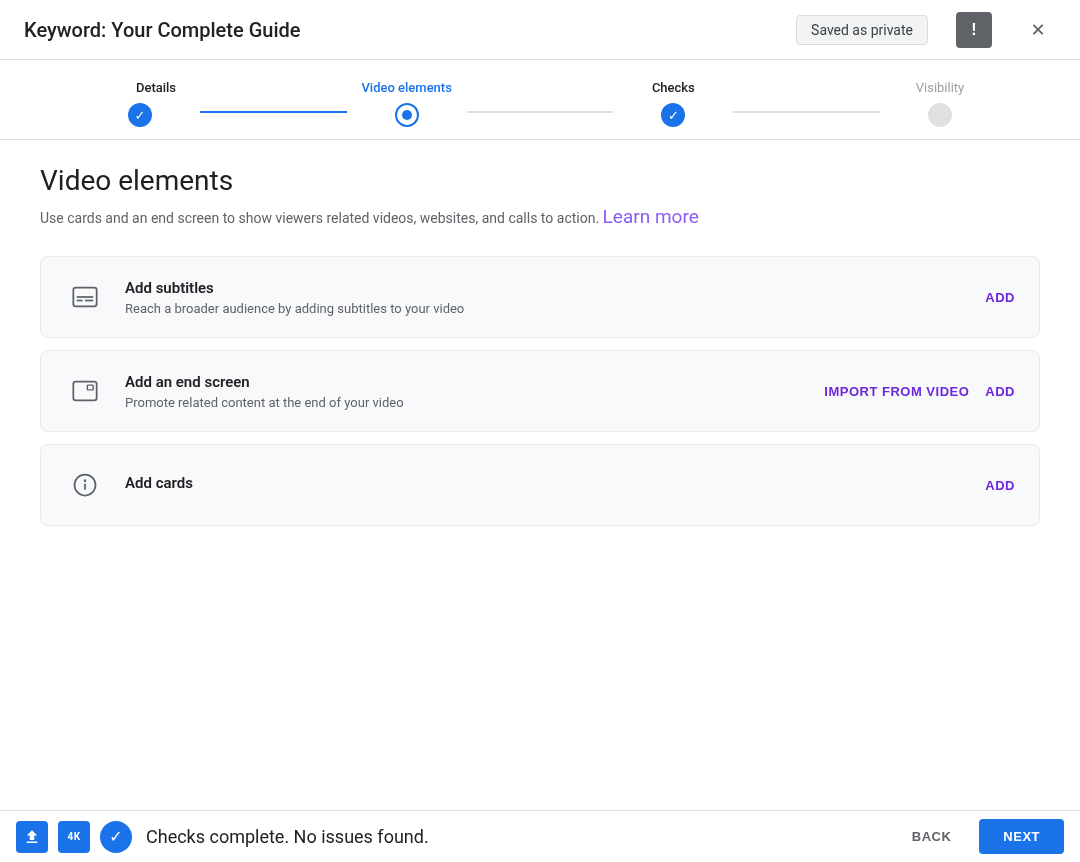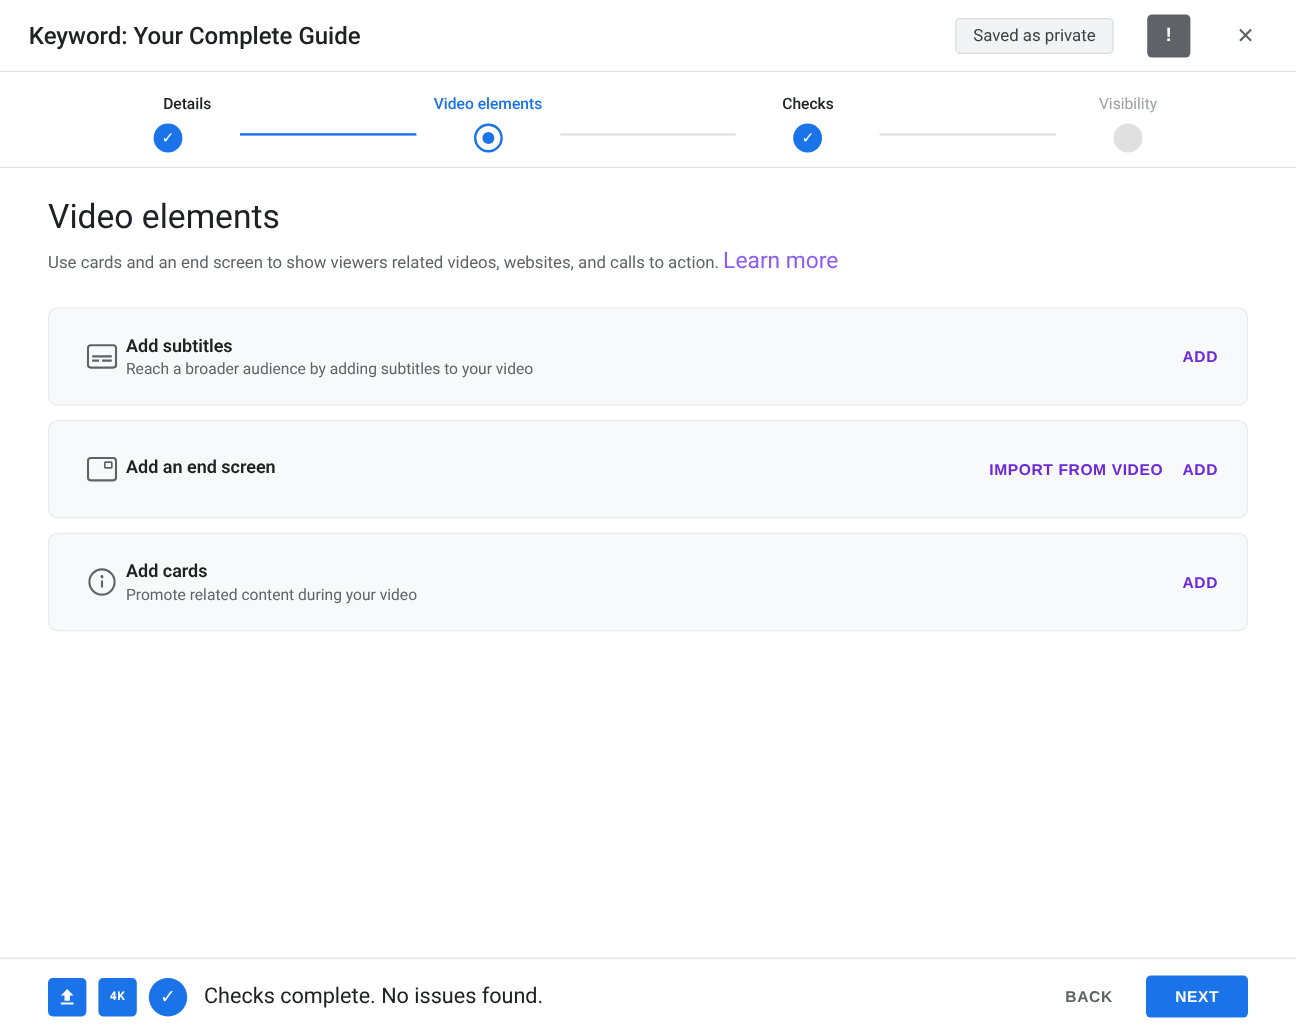--- a/index.html
+++ b/index.html
@@ -118,20 +118,21 @@
     }
 
     
     .element-card {
       background: #f8f9fa;
       border: 1px solid #e8eaed;
       border-radius: 8px;
       padding: 20px 24px;
       display: flex;
       align-items: center;
+      gap: 20px;
       margin-bottom: 12px;
     }
     .card-icon {
       width: 40px;
       height: 40px;
       display: flex;
       align-items: center;
       justify-content: center;
       color: #5f6368;
       flex-shrink: 0;
@@ -165,26 +166,26 @@
       color: #6d28d9;
       text-decoration: none;
       letter-spacing: 0.5px;
       cursor: pointer;
       border: none;
       background: none;
     }
 
     
     .footer {
-      height: 64px;
+      height: 52px;
       border-top: 1px solid #e0e0e0;
       display: flex;
       align-items: center;
       justify-content: space-between;
-      padding: 0 40px;
+      padding: 0 16px;
     }
     .footer-left {
       display: flex;
       align-items: center;
       gap: 10px;
     }
     .upload-icon-btn {
       background: #1a73e8;
       color: #fff;
       border-radius: 4px;
@@ -363,38 +364,38 @@
 
   <div class="element-card">
     <div class="card-icon">
       <svg viewBox="0 0 24 24" fill="none" stroke="currentColor" stroke-width="1.5">
         <rect x="2" y="4" width="20" height="16" rx="2" stroke="#5f6368" stroke-width="1.5" fill="none"></rect>
         <rect x="14" y="7" width="5" height="4" rx="0.5" stroke="#5f6368" stroke-width="1.2" fill="none"></rect>
       </svg>
     </div>
     <div class="card-body">
       <div class="card-title">Add an end screen</div>
+      <div class="card-desc">Promote related content at the end of your video</div>
     </div>
     <div class="card-actions">
       <button class="action-link">IMPORT FROM VIDEO</button>
       <button class="action-link">ADD</button>
     </div>
   </div>
 
   <div class="element-card">
     <div class="card-icon">
       <svg viewBox="0 0 24 24" fill="none" stroke="#5f6368" stroke-width="1.5">
         <circle cx="12" cy="12" r="9"></circle>
         <line x1="12" y1="8" x2="12" y2="8.5" stroke-width="2" stroke-linecap="round"></line>
         <line x1="12" y1="11" x2="12" y2="16"></line>
       </svg>
     </div>
     <div class="card-body">
       <div class="card-title">Add cards</div>
-      <div class="card-desc">Promote related content during your video</div>
     </div>
     <div class="card-actions">
       <button class="action-link">ADD</button>
     </div>
   </div>
 </div>
 
 <div class="footer">
   <div class="footer-left">
     <div class="upload-icon-btn">

